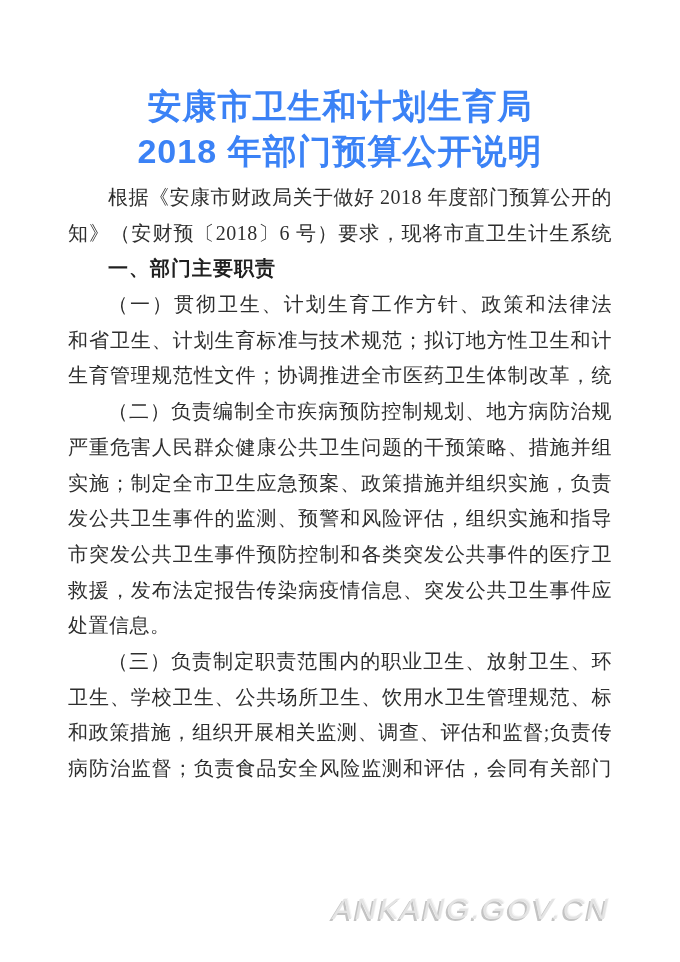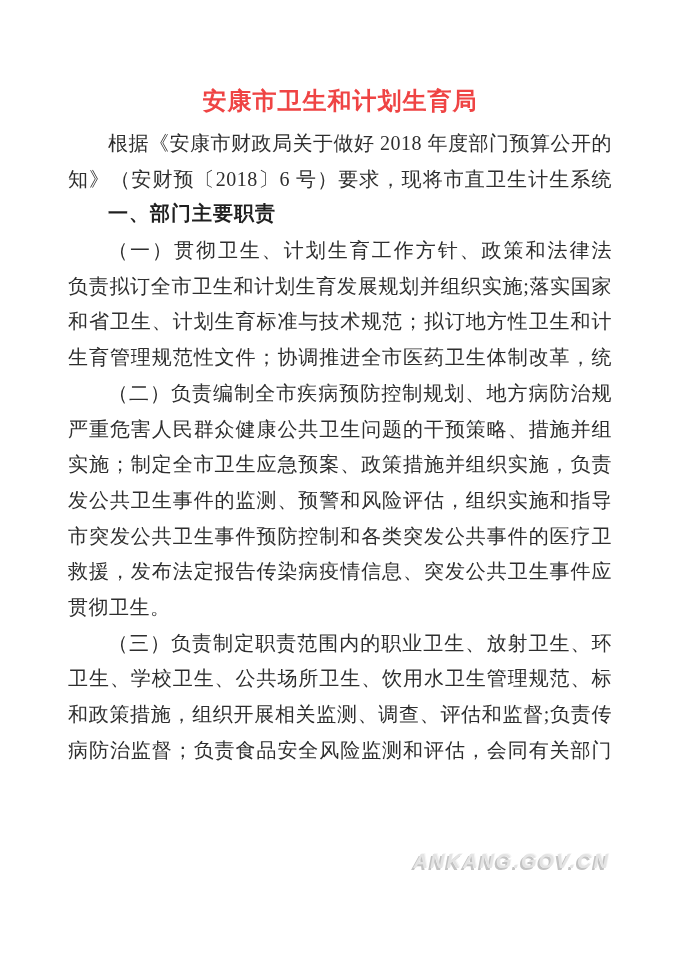--- a/index.html
+++ b/index.html
@@ -15,27 +15,27 @@
   }
   .page {
     position: relative;
     width: 680px;
     height: 962px;
     box-sizing: border-box;
     padding: 78px 68px 0 68px;
     background: #ffffff;
   }
   .doc-title {
-    margin: 6px;
+    margin: 12px;
     text-align: center;
     font-family: "Liberation Sans", "DejaVu Sans", sans-serif;
     font-weight: bold;
-    font-size: 24px;
+    font-size: 34px;
     line-height: 33px;
-    color: #ef4444;
+    color: #3b82f6;
     letter-spacing: 1px;
     white-space: nowrap;
   }
   .doc-body {
     margin-top: 9px;
   }
   .line {
     font-size: 20px;
     line-height: 35.7px;
     height: 35.7px;
@@ -45,61 +45,61 @@
   }
   .line.justify {
     text-align: justify;
     text-align-last: justify;
     text-justify: inter-character;
   }
   .line.indent {
     text-indent: 2em;
   }
   .line.heading {
-    font-family: Liberation Mono, monospace;
+    font-family: Liberation Sans, sans-serif;
     font-weight: bold;
     color: #1f1f1f;
     letter-spacing: 1px;
   }
   .watermark {
     position: absolute;
-    top: 850px;
+    top: 892px;
     right: 70px;
     font-family: "Liberation Sans", "DejaVu Sans", sans-serif;
-    font-weight: bold;
+    font-weight: normal;
     font-style: italic;
-    font-size: 20px;
+    font-size: 30px;
     letter-spacing: 2px;
     color: #e4e4e4;
     text-shadow: -2px 2px 0 #c3c3c3, 1px -1px 0 #f5f5f5;
     white-space: nowrap;
   }
 </style>
 </head>
 <body>
 
 <div class="page">
 
   <h1 class="doc-title">安康市卫生和计划生育局</h1>
+  <h1 class="doc-title">2018 年部门预算公开说明</h1>
 
   <div class="doc-body">
     <div class="line indent justify">根据《安康市财政局关于做好 2018 年度部门预算公开的通</div>
     <div class="line justify">知》（安财预〔2018〕6 号）要求，现将市直卫生计生系统 2018</div>
     <div class="line heading indent">一、部门主要职责</div>
     <div class="line indent justify">（一）贯彻卫生、计划生育工作方针、政策和法律法规；</div>
-    <div class="line justify">负责拟订全市卫生和计划生育发展规划并组织实施;落实国家</div>
     <div class="line justify">和省卫生、计划生育标准与技术规范；拟订地方性卫生和计划</div>
     <div class="line justify">生育管理规范性文件；协调推进全市医药卫生体制改革，统筹</div>
     <div class="line indent justify">（二）负责编制全市疾病预防控制规划、地方病防治规划、</div>
     <div class="line justify">严重危害人民群众健康公共卫生问题的干预策略、措施并组织</div>
     <div class="line justify">实施；制定全市卫生应急预案、政策措施并组织实施，负责突</div>
     <div class="line justify">发公共卫生事件的监测、预警和风险评估，组织实施和指导全</div>
     <div class="line justify">市突发公共卫生事件预防控制和各类突发公共事件的医疗卫生</div>
     <div class="line justify">救援，发布法定报告传染病疫情信息、突发公共卫生事件应急</div>
-    <div class="line">贯彻卫生。</div>
+    <div class="line">处置信息。</div>
     <div class="line indent justify">（三）负责制定职责范围内的职业卫生、放射卫生、环境</div>
     <div class="line justify">卫生、学校卫生、公共场所卫生、饮用水卫生管理规范、标准</div>
     <div class="line justify">和政策措施，组织开展相关监测、调查、评估和监督;负责传染</div>
     <div class="line justify">病防治监督；负责食品安全风险监测和评估，会同有关部门组</div>
   </div>
 
   <div class="watermark">ANKANG.GOV.CN</div>
 
 </div>
 

